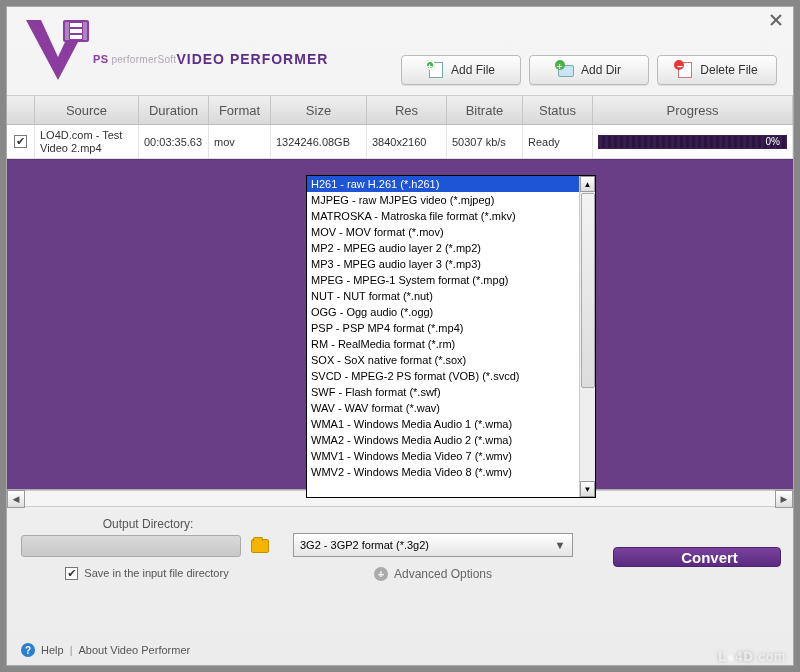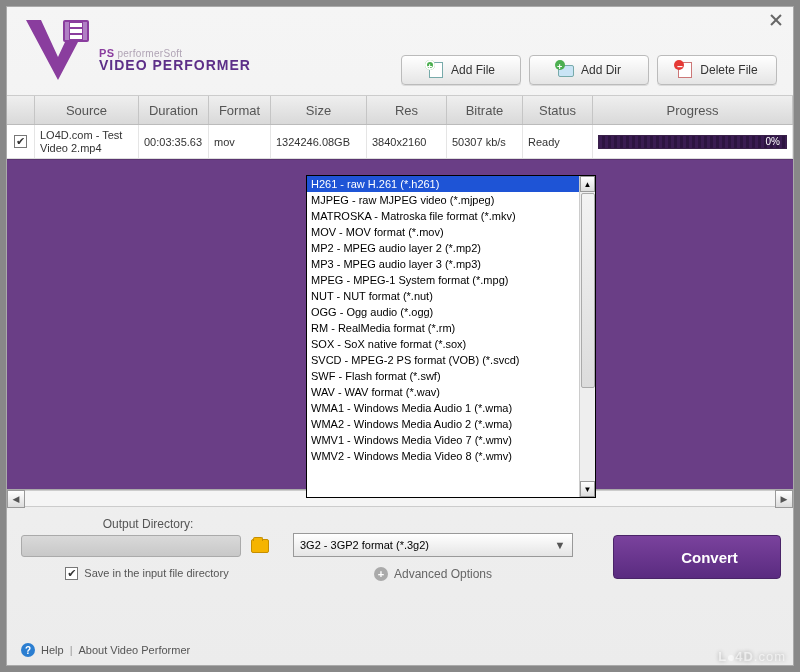--- a/index.html
+++ b/index.html
@@ -5,21 +5,21 @@
 * { box-sizing: border-box; margin: 0; padding: 0; font-family: Arial, sans-serif; }
 body { background: #888; width: 800px; height: 672px; overflow: hidden; position: relative; }
 .window { position: absolute; top: 6px; left: 6px; width: 788px; height: 660px; background: linear-gradient(#f5f5f5, #ececec); border: 1px solid #aaa; }
 .close-btn { position: absolute; top: 4px; right: 8px; width: 18px; height: 18px; cursor: pointer; }
 .close-btn::before, .close-btn::after { content:''; position:absolute; top:8px; left:2px; width:14px; height:2px; background:#666; }
 .close-btn::before { transform: rotate(45deg); }
 .close-btn::after { transform: rotate(-45deg); }
 .header { display:flex; align-items:flex-start; padding: 10px 16px 8px 16px; height: 88px; }
 .logo { display:flex; align-items:center; }
 .logo-v { width: 70px; height: 66px; position: relative; }
-.logo-text { display:flex; flex-direction:column; margin-left:6px; padding-top:20px; }
+.logo-text { display:flex; flex-direction:row; padding-top:20px; }
 .logo-sub { font-size:10px; color:#b0a4b5; letter-spacing:0.3px; }
 .logo-sub .ps { color:#8a3d9e; font-weight:bold; font-size:11px; }
 .logo-title { color:#5d2f88; font-family: Arial Black, Arial, sans-serif; font-weight:700; font-size:14px; letter-spacing:1px; margin-top:-2px; }
 .header-spacer { flex:1; }
 .toolbar-btns { display:flex; gap:8px; padding-top:38px; }
 .tb-btn { width:120px; height:30px; background: linear-gradient(#fff,#e5e5e5); border:1px solid #bbb; border-radius:4px; display:flex; align-items:center; justify-content:center; gap:6px; font-size:12px; color:#333; cursor:pointer; box-shadow: 0 1px 0 rgba(0,0,0,0.1);}
 .tb-btn .ic { width:18px; height:16px; display:inline-block; position:relative; }
 
 .icon-addfile::before{content:'';position:absolute;left:2px;top:0;width:12px;height:14px;background:#fff;border:1px solid #7aa;}
 .icon-addfile::after{content:'';position:absolute;left:-2px;top:-2px;width:10px;height:10px;border-radius:50%;background:#4caf50;box-shadow: inset 0 0 0 2px #fff, 2px 2px 0 rgba(0,0,0,0);}
@@ -58,21 +58,21 @@
 .out-input-wrap { display:flex; align-items:center; }
 .out-input { width:220px; height:22px; background:linear-gradient(#d9d9d9,#c8c8c8); border:1px solid #aaa; border-radius:3px; }
 .browse-btn{ width:26px;height:22px;margin-left:6px;display:flex;align-items:center;justify-content:center;cursor:pointer;}
 .folder-ic{width:18px;height:14px;background:#f5b400;border-radius:2px;border:1px solid #c68e00;position:relative;}
 .folder-ic::before{content:'';position:absolute;top:-3px;left:1px;width:8px;height:3px;background:#f5b400;border:1px solid #c68e00;border-bottom:none;border-radius:2px 2px 0 0;}
 .save-chk-row{display:flex;align-items:center;gap:6px;margin-top:6px;font-size:11px;color:#555;}
 .fmt-select { width:280px; height:24px; border:1px solid #999; background:linear-gradient(#fff,#e5e5e5); display:flex; align-items:center; padding:0 6px; font-size:11px; position:relative; cursor:pointer;}
 .fmt-select .caret{position:absolute;right:4px;top:4px;width:16px;height:14px;display:flex;align-items:center;justify-content:center;color:#555;}
 .adv-row{display:flex;align-items:center;gap:6px;margin-top:6px;font-size:12px;color:#666;cursor:pointer;}
 .adv-plus{width:14px;height:14px;border-radius:50%;background:#aaa;color:#fff;display:flex;align-items:center;justify-content:center;font-size:11px;font-weight:bold;}
-.convert-btn{ width:168px; height:44px; background:linear-gradient(#7a429d,#5a2b80); border:1px solid #4a2468; border-radius:4px; color:#fff; font-size:15px; font-weight:bold; cursor:pointer;display:flex;align-items:center;justify-content:center;padding-left:25px;}
+.convert-btn{ width:168px; height:20px; background:linear-gradient(#7a429d,#5a2b80); border:1px solid #4a2468; border-radius:4px; color:#fff; font-size:15px; font-weight:bold; cursor:pointer;display:flex;align-items:center;justify-content:center;padding-left:25px;}
 .footer{ position:absolute; bottom:8px; left:14px; right:14px; display:flex; align-items:center; gap:6px; font-size:11px; color:#555; }
 .help-ic{width:14px;height:14px;border-radius:50%;background:#2b7ed1;color:#fff;font-size:10px;font-weight:bold;display:flex;align-items:center;justify-content:center;}
 .sep{color:#999;}
 .watermark{ position:absolute; right:14px; bottom:8px; font-size:13px; font-weight:bold; color:rgba(255,255,255,0.6); letter-spacing:1px; text-shadow:0 0 4px rgba(0,0,0,0.3);}
 .circ{display:inline-block;width:6px;height:6px;background:rgba(255,255,255,0.6);border-radius:50%;vertical-align:middle;margin:0 1px;}
 </style>
 </head>
 <body>
 
 <div class="window">
@@ -201,20 +201,21 @@
   <div class="dd-inner" id="dd-inner">
       <div class="dd-item selected">H261 - raw H.261 (*.h261)</div>
       <div class="dd-item">MJPEG - raw MJPEG video (*.mjpeg)</div>
       <div class="dd-item">MATROSKA - Matroska file format (*.mkv)</div>
       <div class="dd-item">MOV - MOV format (*.mov)</div>
       <div class="dd-item">MP2 - MPEG audio layer 2 (*.mp2)</div>
       <div class="dd-item">MP3 - MPEG audio layer 3 (*.mp3)</div>
       <div class="dd-item">MPEG - MPEG-1 System format (*.mpg)</div>
       <div class="dd-item">NUT - NUT format (*.nut)</div>
       <div class="dd-item">OGG - Ogg audio (*.ogg)</div>
+      <div class="dd-item">PSP - PSP MP4 format (*.mp4)</div>
       <div class="dd-item">RM - RealMedia format (*.rm)</div>
       <div class="dd-item">SOX - SoX native format (*.sox)</div>
       <div class="dd-item">SVCD - MPEG-2 PS format (VOB) (*.svcd)</div>
       <div class="dd-item">SWF - Flash format (*.swf)</div>
       <div class="dd-item">WAV - WAV format (*.wav)</div>
       <div class="dd-item">WMA1 - Windows Media Audio 1 (*.wma)</div>
       <div class="dd-item">WMA2 - Windows Media Audio 2 (*.wma)</div>
       <div class="dd-item">WMV1 - Windows Media Video 7 (*.wmv)</div>
       <div class="dd-item">WMV2 - Windows Media Video 8 (*.wmv)</div>
     </div>

